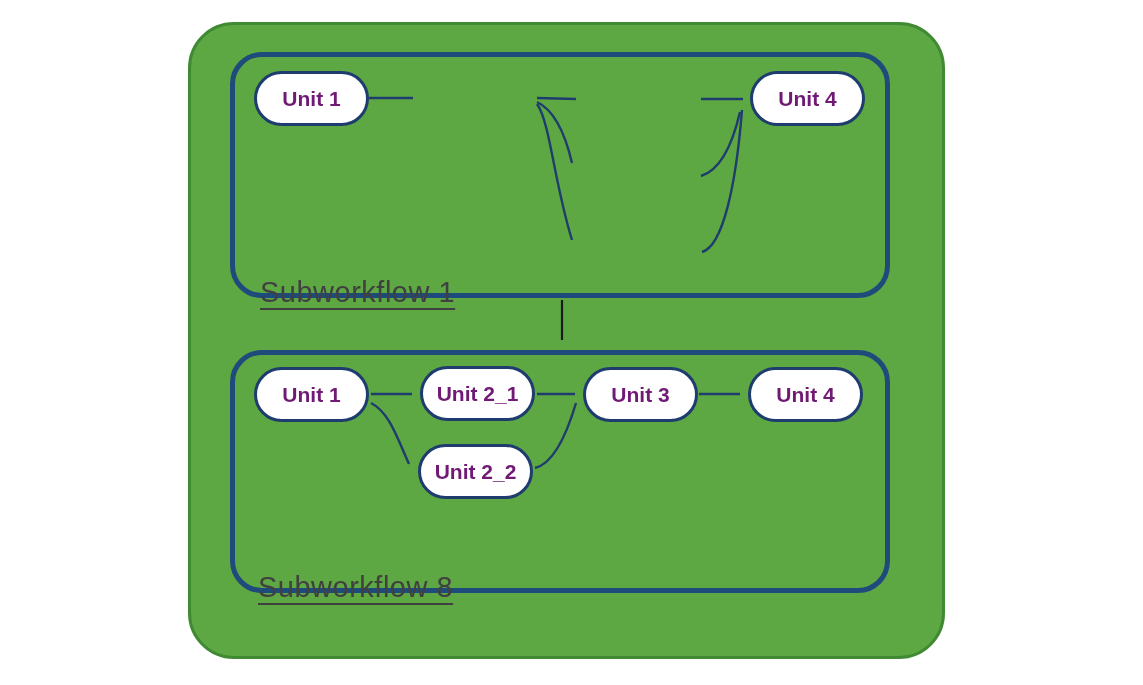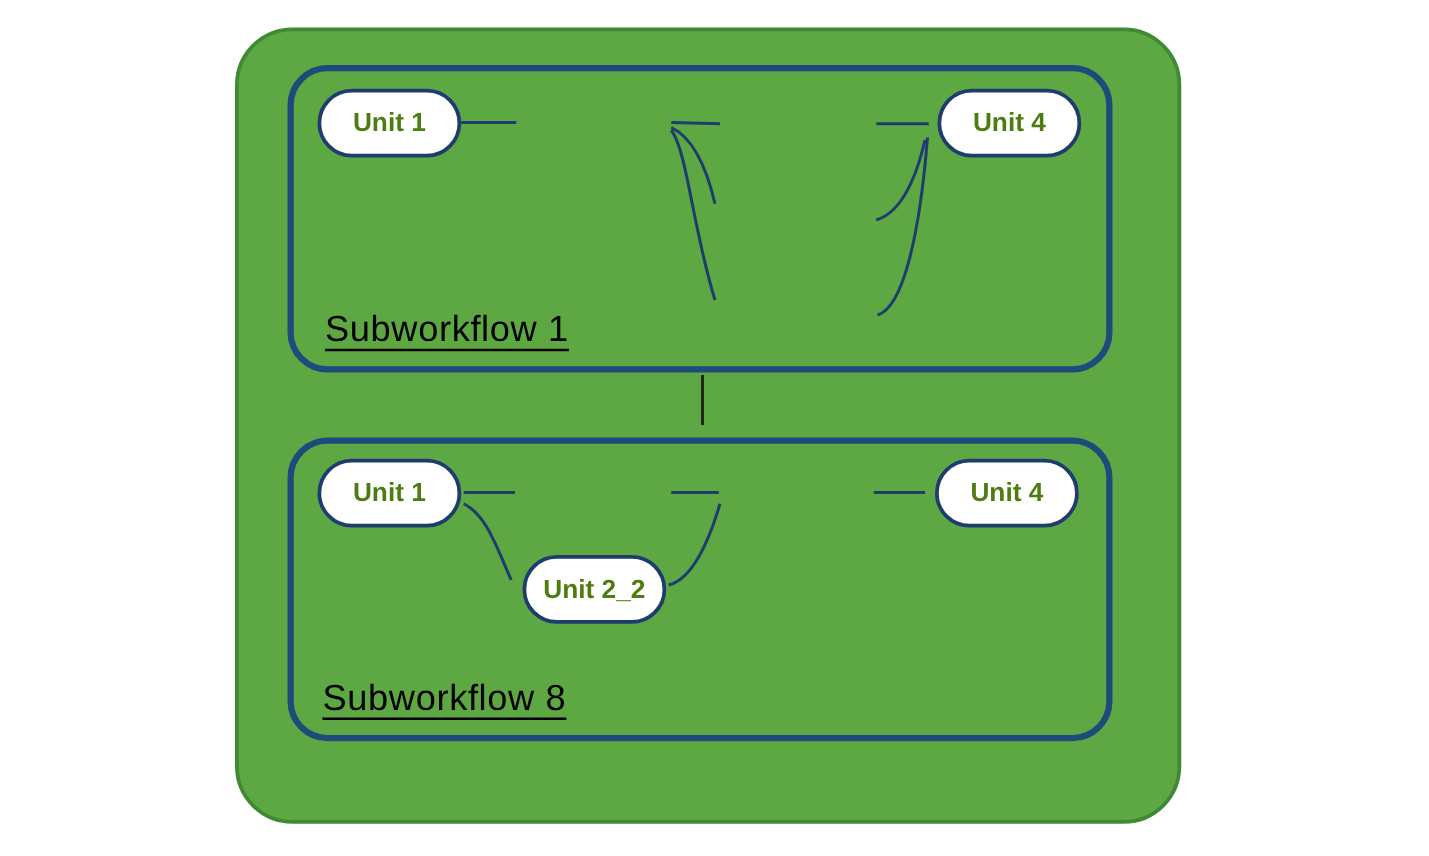--- a/index.html
+++ b/index.html
@@ -13,32 +13,32 @@
     box-sizing:border-box;
   }
   .subworkflow-box{
     position:absolute;width:660px;height:246px;
     border:5px solid #1F4A7C;border-radius:32px;
     box-sizing:border-box;background:transparent;
   }
   .sw1{left:230px;top:52px;}
   .sw2{left:230px;top:350px;height:243px;}
   .container-label{
-    position:absolute;color:#000000;font-size:29px;font-weight:400;
+    position:absolute;color:#404040;font-size:29px;font-weight:400;
     text-decoration:underline;text-underline-offset:6px;text-decoration-thickness:2px;
-    white-space:nowrap;letter-spacing:0.5px;
+    white-space:nowrap;letter-spacing:0.5px;margin-top:28px;
   }
   .sw1-label{left:260px;top:248px;}
   .sw2-label{left:258px;top:543px;}
   .workflow-label{left:247px;top:612px;font-size:31px;}
   .unit{
     position:absolute;width:115px;height:55px;background:#FFFFFF;
     border:3px solid #1E3C6E;border-radius:28px;box-sizing:border-box;
     display:flex;align-items:center;justify-content:center;
-    color:#4d7c0f;font-weight:700;font-size:21px;white-space:nowrap;
+    color:#701a75;font-weight:700;font-size:21px;white-space:nowrap;
     z-index:2;
   }
   .edges-layer{
     position:absolute;left:0;top:0;width:1143px;height:685px;
     z-index:3;pointer-events:none;
   }
   .edges-layer path{fill:none;}
   .edge-navy{stroke:#1E3C6E;stroke-width:2.4;}
   .edge-black{stroke:#1A1A1A;stroke-width:2.2;}
 </style>
@@ -49,21 +49,23 @@
 
   <div class="workflow-box"></div>
 
   <div class="subworkflow-box sw1"></div>
   <div class="subworkflow-box sw2"></div>
 
   <div class="unit" style="left:254px;top:71px">Unit 1</div>
   <div class="unit" style="left:750px;top:71px">Unit 4</div>
 
   <div class="unit" style="left:254px;top:367px">Unit 1</div>
+  <div class="unit" style="left:420px;top:366px">Unit 2_1</div>
   <div class="unit" style="left:418px;top:444px">Unit 2_2</div>
+  <div class="unit" style="left:583px;top:367px">Unit 3</div>
   <div class="unit" style="left:748px;top:367px">Unit 4</div>
 
   <div class="container-label sw1-label">Subworkflow 1</div>
   <div class="container-label sw2-label">Subworkflow 8</div>
 
   <svg class="edges-layer" width="1143" height="685" viewBox="0 0 1143 685" xmlns="http://www.w3.org/2000/svg">
     <defs>
       <marker id="ah-navy" viewBox="0 0 10 10" refX="9" refY="5" markerWidth="6.5" markerHeight="6.5" orient="auto-start-reverse">
         <path d="M0 0 L10 5 L0 10 z" fill="#1E3C6E"></path>
       </marker>

